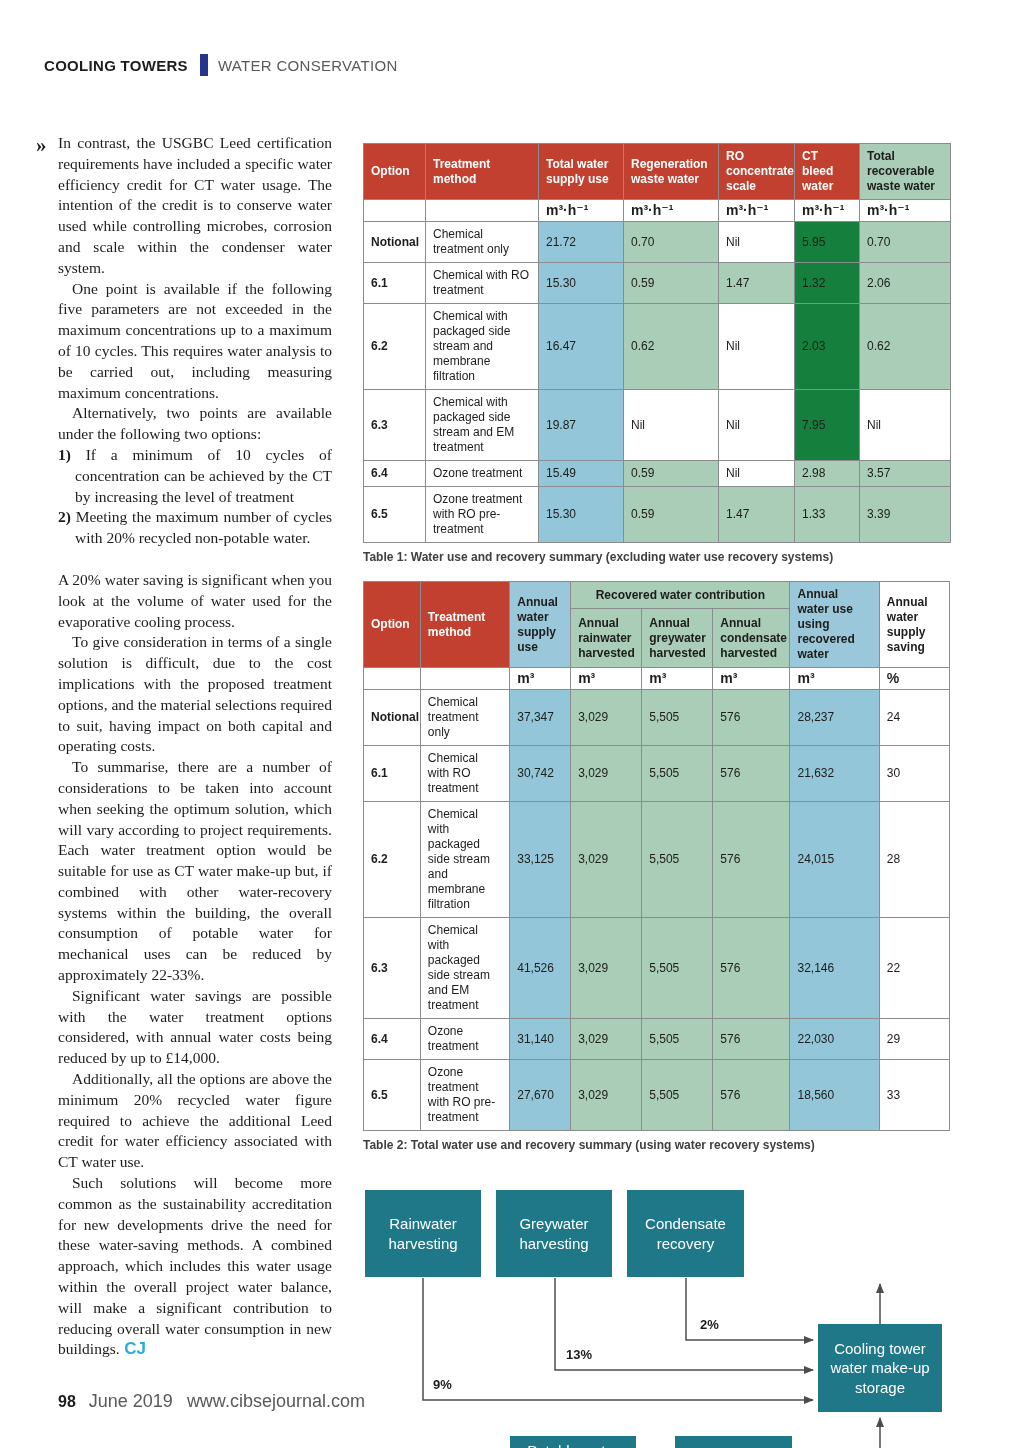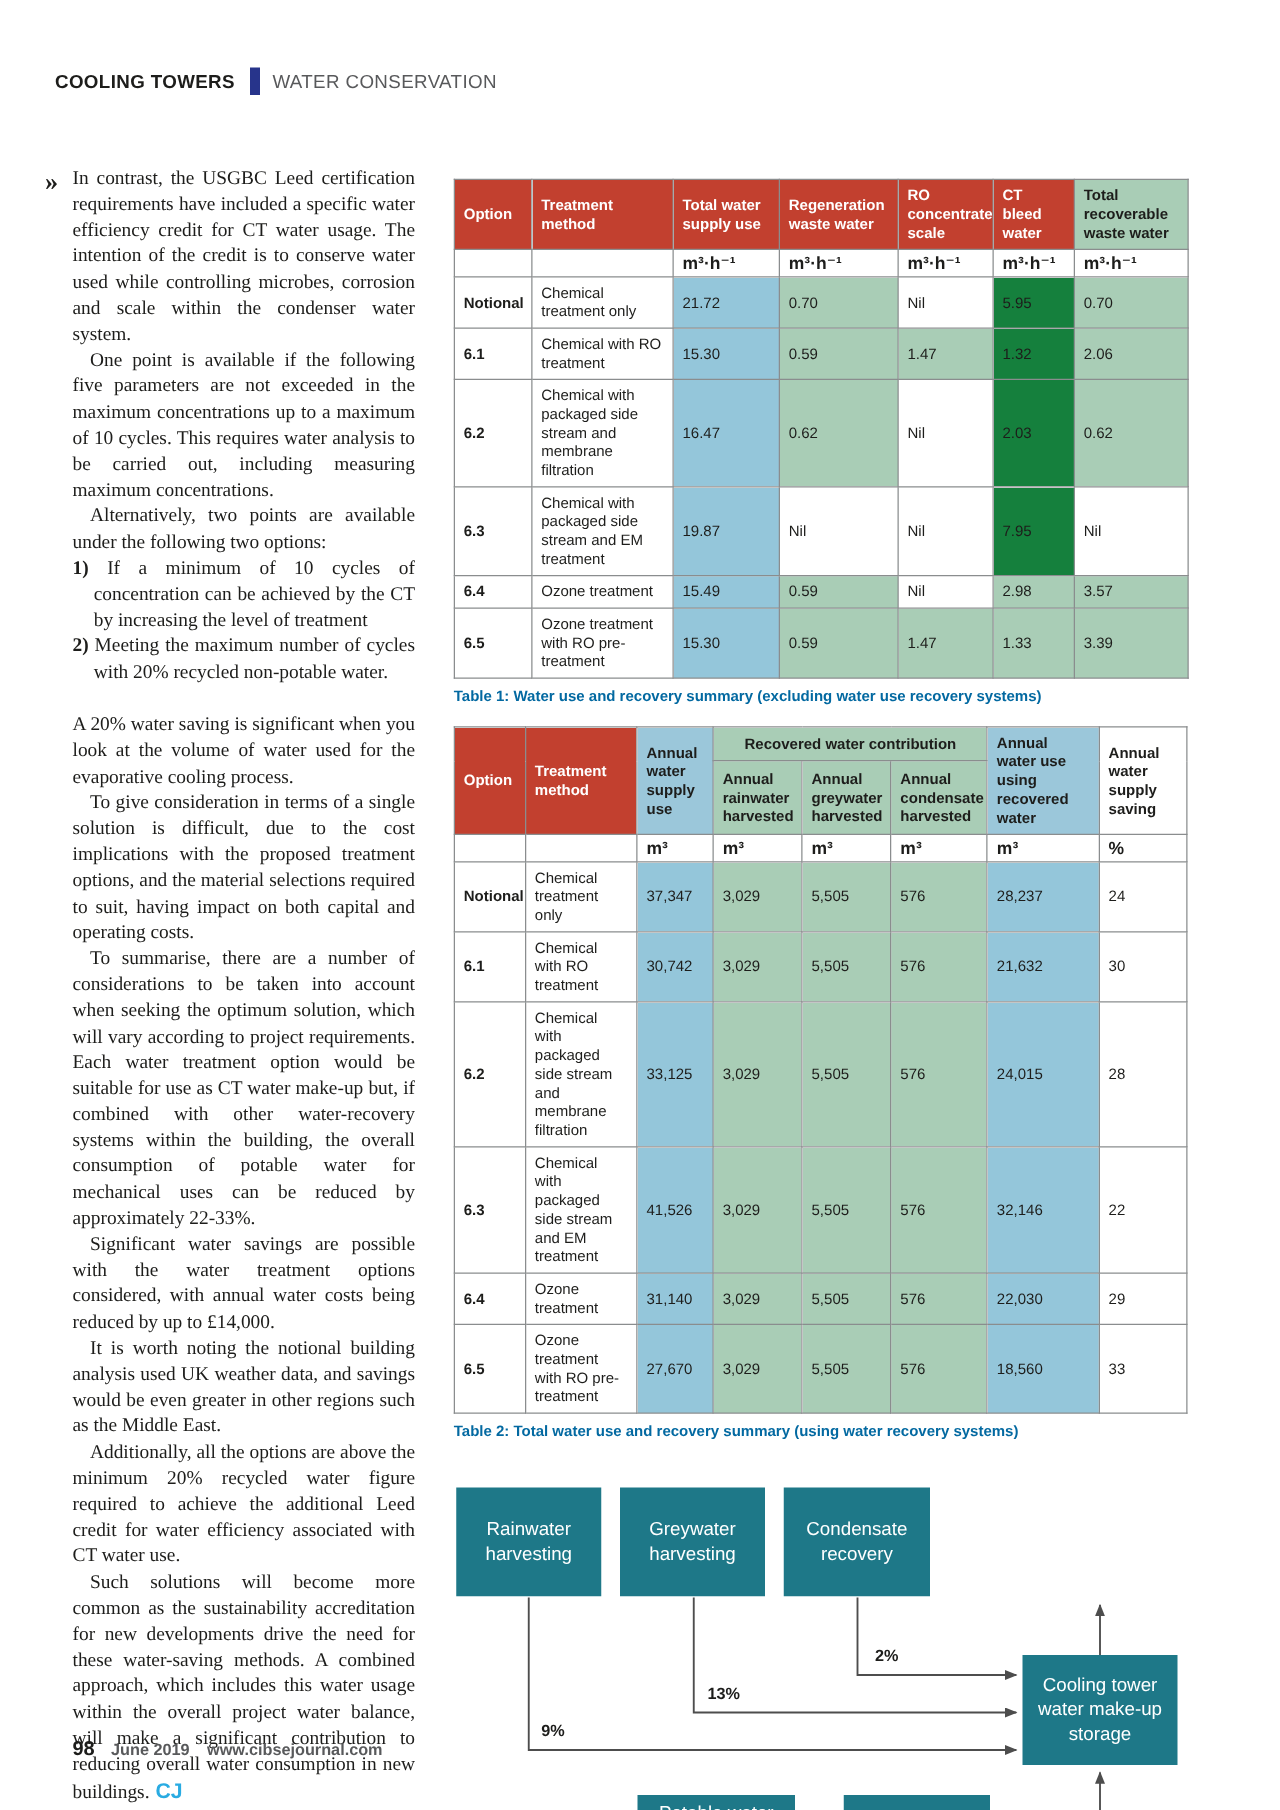--- a/index.html
+++ b/index.html
@@ -47,21 +47,21 @@
   .h-white { background:#ffffff; color:#1d1d1b; }
   th.center { text-align:center; }
   tr.units td { font-weight:bold; font-size:14px; padding:3px 7px; background:#fff; }
   td.opt { font-weight:bold; background:#fff; }
   td.method { background:#fff; }
   .c-blue  { background:#94c6da; }
   .c-green { background:#a9cdb6; }
   .c-pink  { background:#15803d; }
   .c-white { background:#ffffff; }
 
-  .tcaption, .fcaption { font-size:12px; font-weight:bold; color:#0369a1; margin-top:7px; }
+  .tcaption, .fcaption { font-size:12px; font-weight:bold; color:#404040; margin-top:7px; }
   #table2wrap { margin-top:17px; }
 
   
   .figure { position:relative; width:587px; height:305px; margin-top:30px; }
   .fig-svg { position:absolute; left:0; top:0; }
   .fbox { position:absolute; background:#1e7888; color:#fff; display:flex; align-items:center;
           justify-content:center; text-align:center; font-size:15px; line-height:1.3; padding:4px; }
   .b-rain    { left:2px;   top:8px;   width:116px; height:87px; }
   .b-grey    { left:133px; top:8px;   width:116px; height:87px; }
   .b-cond    { left:264px; top:8px;   width:117px; height:87px; }
@@ -70,21 +70,21 @@
   .b-potable { left:147px; top:254px; width:126px; height:49px; }
   .b-soft    { left:312px; top:254px; width:117px; height:49px; }
   .pct { position:absolute; font-size:13px; font-weight:bold; color:#1d1d1b; }
   .p-rain { left:70px;  top:195px; }
   .p-grey { left:203px; top:165px; }
   .p-cond { left:337px; top:135px; }
 
   
   .footer { position:absolute; left:58px; top:1391px; display:flex; align-items:baseline; }
   .footer .pg { font-size:16px; font-weight:bold; color:#1d1d1b; margin-right:13px; }
-  .footer .iss, .footer .url { font-size:13px; font-weight:bold; color:#58595b; margin-right:14px; }
+  .footer .iss, .footer .url { font-size:18px; font-weight:normal; color:#58595b; margin-right:14px; }
 </style>
 </head>
 <body>
 
 <div class="page">
 
   <header class="hdr">
     <span class="sec">COOLING TOWERS</span>
     <span class="bar"></span>
     <span class="topic">WATER CONSERVATION</span>
@@ -101,21 +101,20 @@
     <ol>
         <li><b>1) </b>If a minimum of 10 cycles of concentration can be achieved by the CT by increasing the level of treatment</li>
         <li><b>2) </b>Meeting the maximum number of cycles with 20% recycled non-potable water.</li>
       </ol>
     <div class="gap"></div>
     <div>
         <p>A 20% water saving is significant when you look at the volume of water used for the evaporative cooling process.</p>
         <p class="ind">To give consideration in terms of a single solution is difficult, due to the cost implications with the proposed treatment options, and the material selections required to suit, having impact on both capital and operating costs.</p>
         <p class="ind">To summarise, there are a number of considerations to be taken into account when seeking the optimum solution, which will vary according to project requirements. Each water treatment option would be suitable for use as CT water make-up but, if combined with other water-recovery systems within the building, the overall consumption of potable water for mechanical uses can be reduced by approximately 22-33%.</p>
         <p class="ind">Significant water savings are possible with the water treatment options considered, with annual water costs being reduced by up to £14,000.</p>
-        <p class="ind">It is worth noting the notional building analysis used UK weather data, and savings would be even greater in other regions such as the Middle East.</p>
         <p class="ind">Additionally, all the options are above the minimum 20% recycled water figure required to achieve the additional Leed credit for water efficiency associated with CT water use.</p>
         <p class="ind">Such solutions will become more common as the sustainability accreditation for new developments drive the need for these water-saving methods. A combined approach, which includes this water usage within the overall project water balance, will make a significant contribution to reducing overall water consumption in new buildings.<span class="cj"> CJ</span></p>
       </div>
 
   </div>
 
   <div class="rightcol">
     <div id="table1">
         <table>
           <colgroup>

